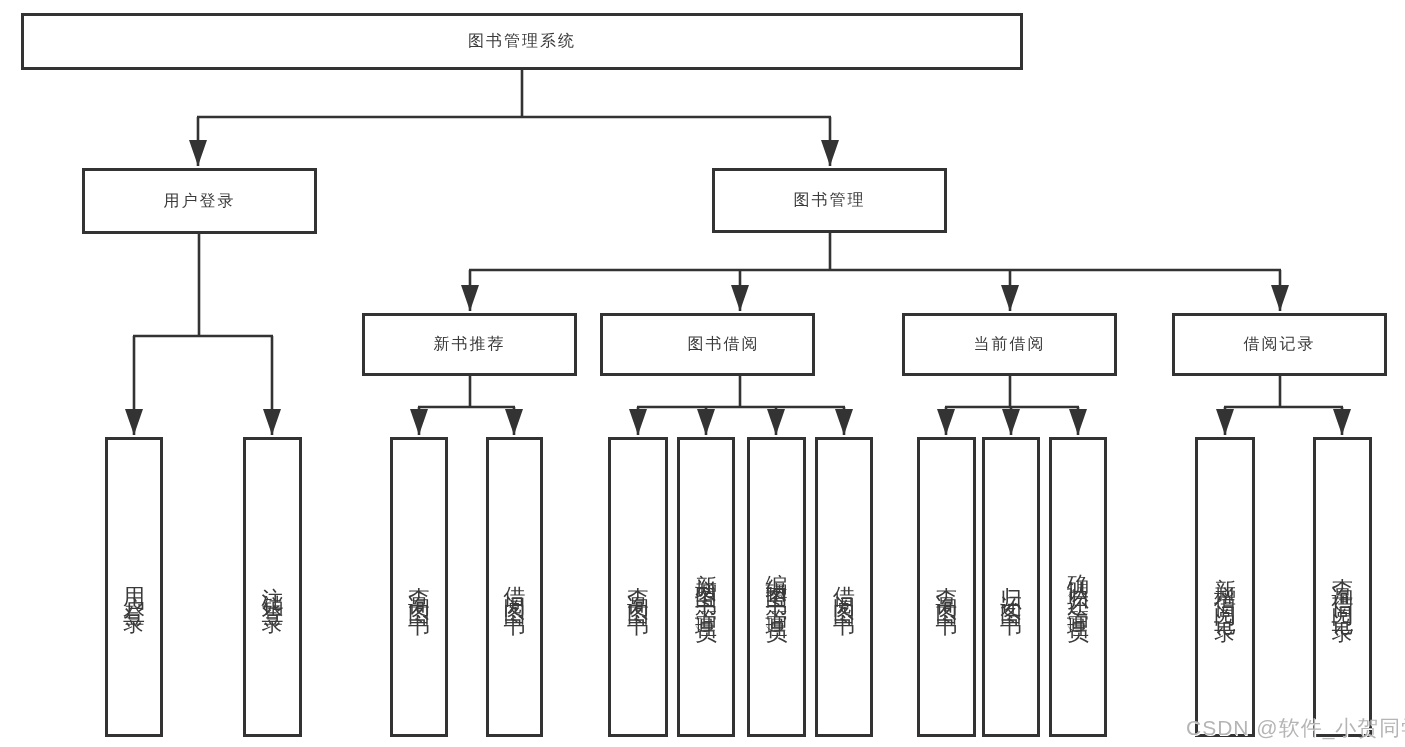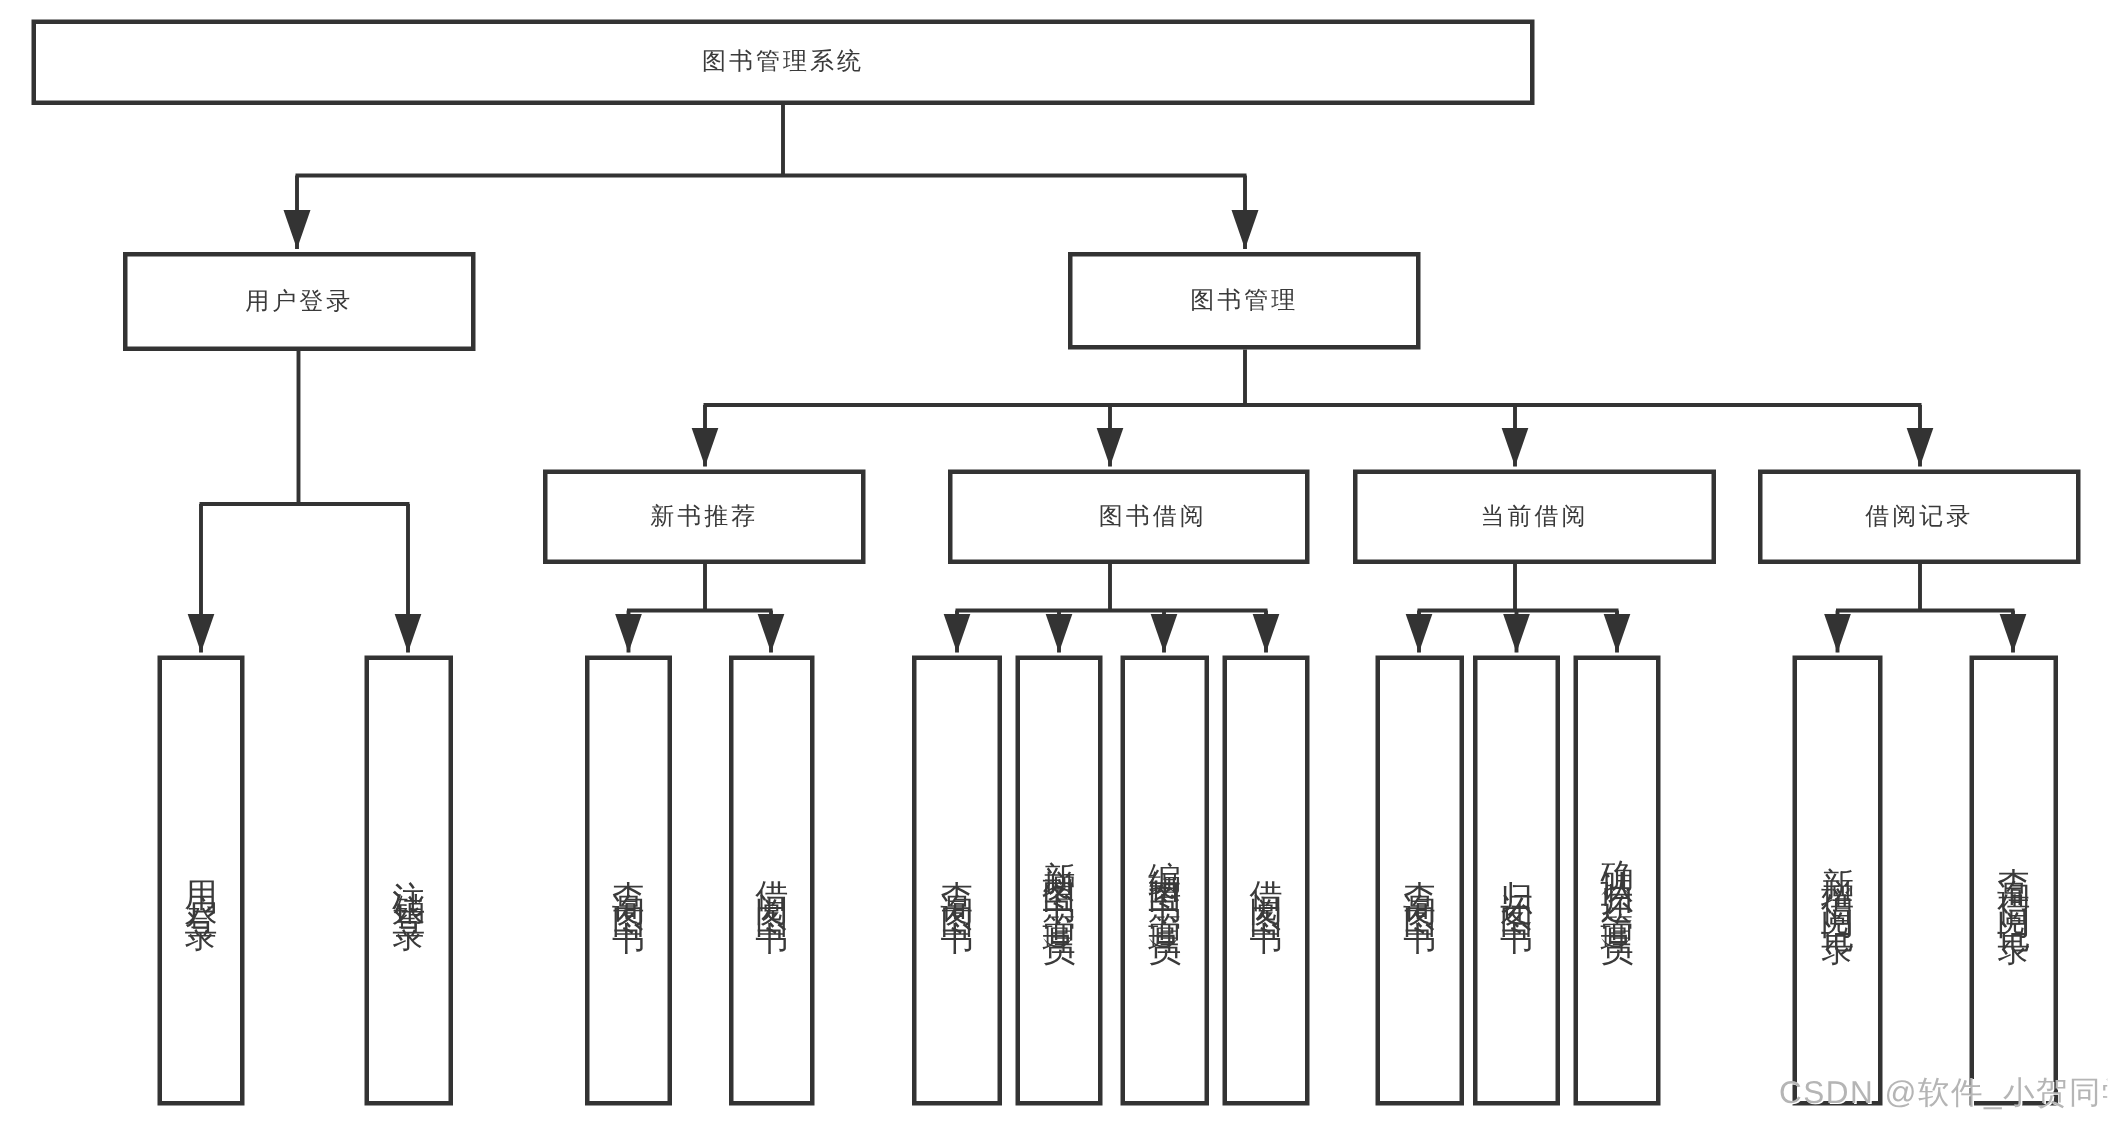--- a/index.html
+++ b/index.html
@@ -120,24 +120,24 @@
   <div class="node hnode" style="left:82px; top:168px; width:235px; height:66px;">
     <span>用户登录</span>
   </div>
   <div class="node hnode" style="left:362px; top:313px; width:215px; height:63px;">
     <span>新书推荐</span>
   </div>
 
   <div class="node hnode" style="left:712px; top:168px; width:235px; height:65px;">
     <span>图书管理</span>
   </div>
-  <div class="node hnode" style="left:632px; top:313px; width:241px; height:63px;padding-left:32px;">
+  <div class="node hnode" style="left:600px; top:313px; width:215px; height:63px;padding-left:32px;">
     <span>图书借阅</span>
   </div>
-  <div class="node hnode" style="left:902px; top:313px; width:242px; height:63px;">
+  <div class="node hnode" style="left:902px; top:313px; width:215px; height:63px;">
     <span>当前借阅</span>
   </div>
   <div class="node hnode" style="left:1172px; top:313px; width:215px; height:63px;">
     <span>借阅记录</span>
   </div>
 
   <div class="node vnode" style="left:105px; top:437px; width:58px; height:300px;">
     <span class="vtext">用户登录</span>
   </div>
   <div class="node vnode" style="left:243px; top:437px; width:59px; height:300px;">

